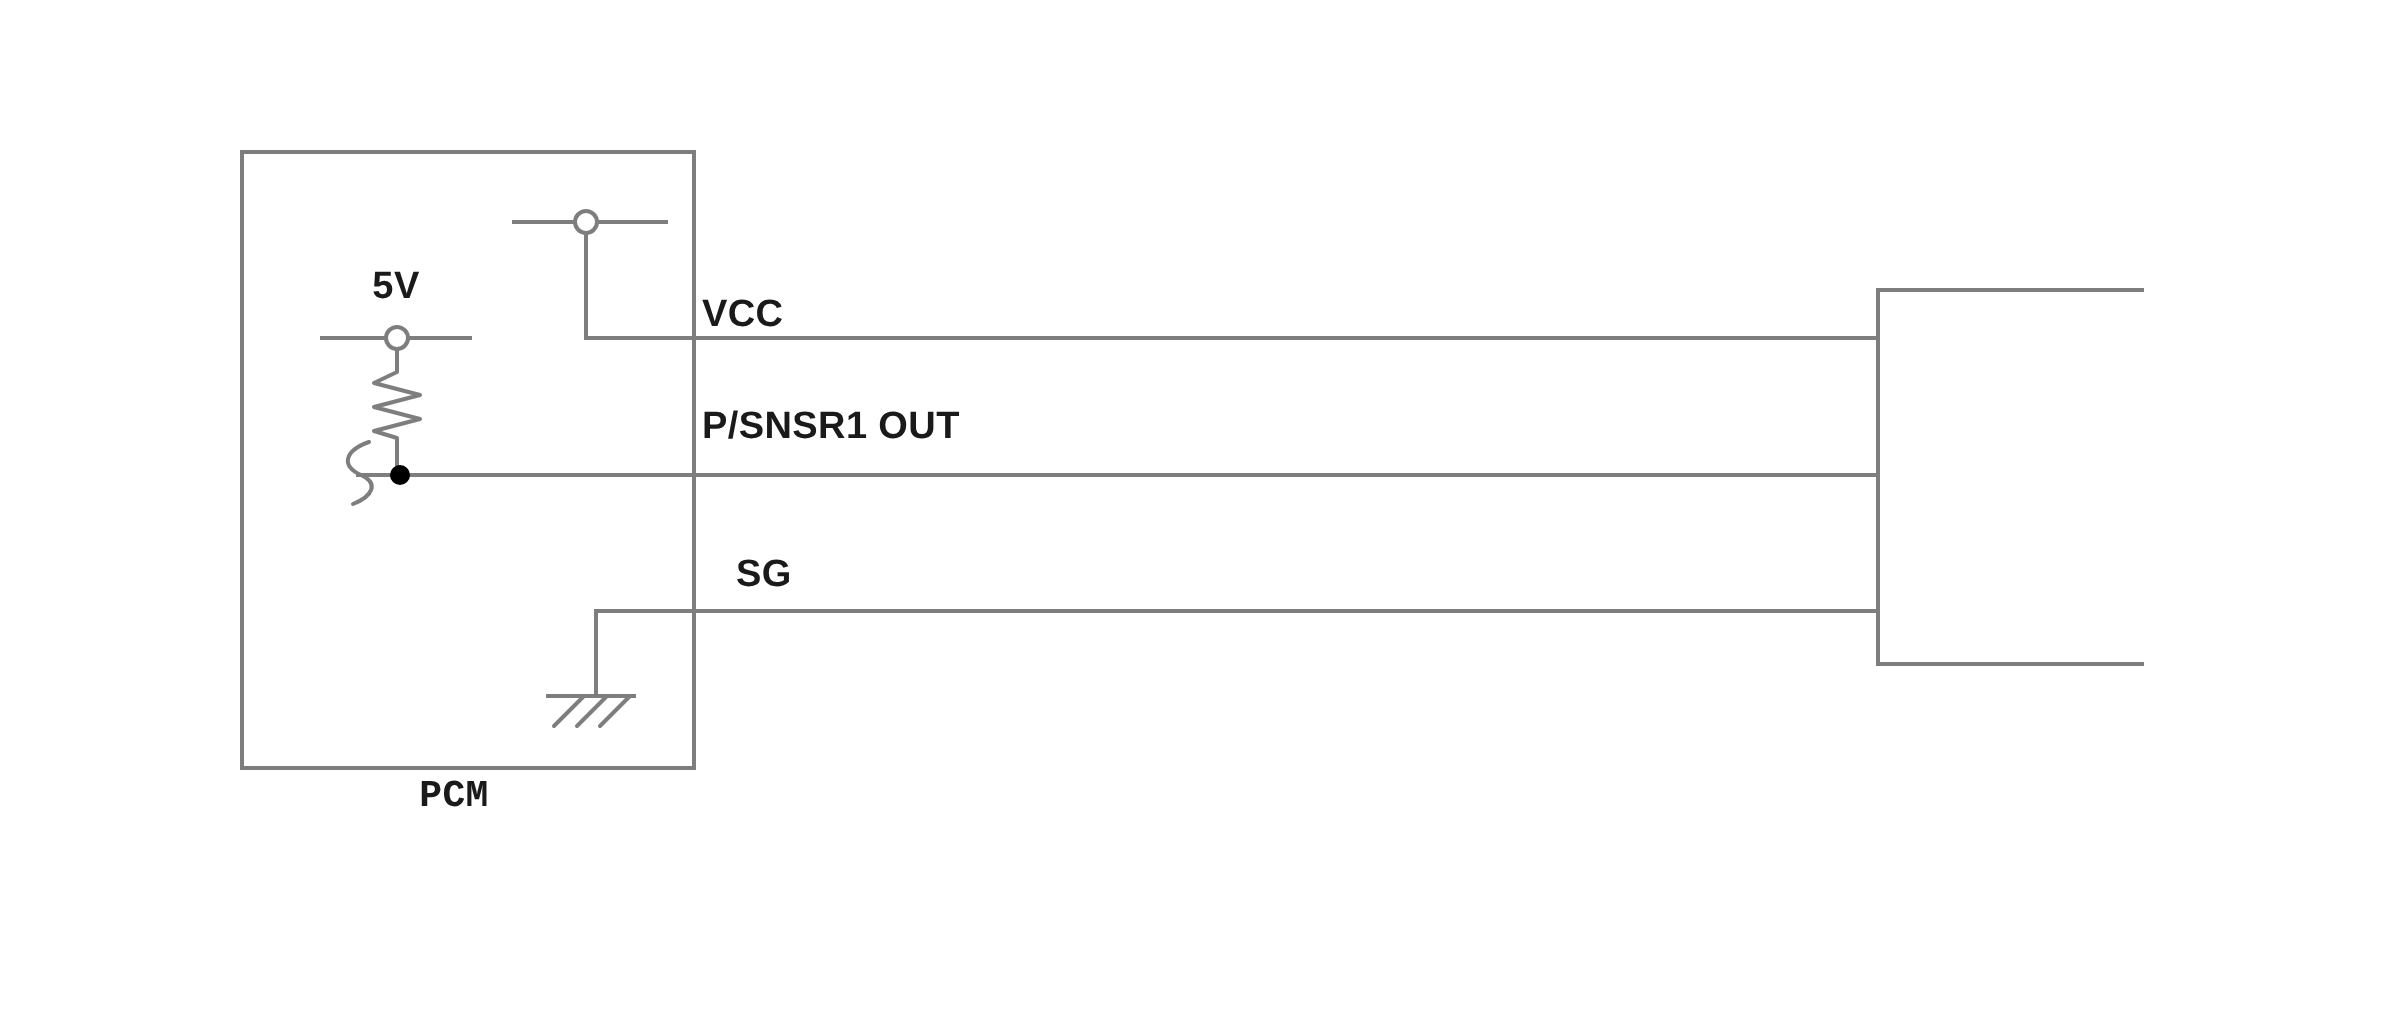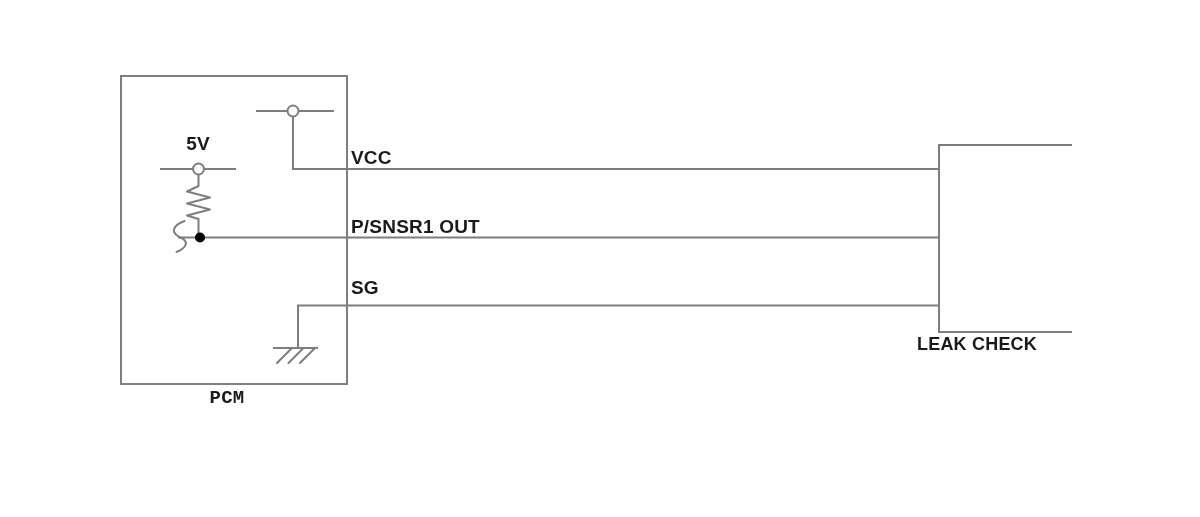--- a/index.html
+++ b/index.html
@@ -27,22 +27,22 @@
     position: absolute;
     font-weight: bold;
     font-size: 19px;
     line-height: 20px;
     color: var(--text);
     white-space: nowrap;
     letter-spacing: 0.2px;
   }
   .lbl-5v     { left: 198px; top: 134px; transform: translateX(-50%); }
   .lbl-vcc    { left: 351px; top: 148px; }
-  .lbl-psnsr  { left: 351px; top: 217px; text-align: center; }
-  .lbl-sg     { left: 351px; top: 278px; }
+  .lbl-psnsr  { left: 351px; top: 204px; text-align: center; }
+  .lbl-sg     { left: 368px; top: 278px; }
   .lbl-pcm    { left: 227px; top: 388px; transform: translateX(-50%); font-family: Liberation Mono, monospace; }
   .lbl-sensor { left: 917px; top: 335px; font-size: 18px; line-height: 18px; }
   .lbl-sensor span { display: block; }
 </style>
 </head>
 <body>
 
 <div class="canvas">
 
   <svg class="schematic-svg" width="1200" height="517" viewBox="0 0 1200 517">
@@ -73,16 +73,15 @@
 
   <div class="lbl lbl-vcc">VCC</div>
 
   <div class="lbl lbl-psnsr">P/SNSR1 OUT</div>
 
   <div class="lbl lbl-sg">SG</div>
 
   <div class="lbl lbl-pcm">PCM</div>
 
   <div class="lbl lbl-sensor">
-    <span>LEAK CHECK</span>
   </div>
 
 </div>
 
 </body></html>

